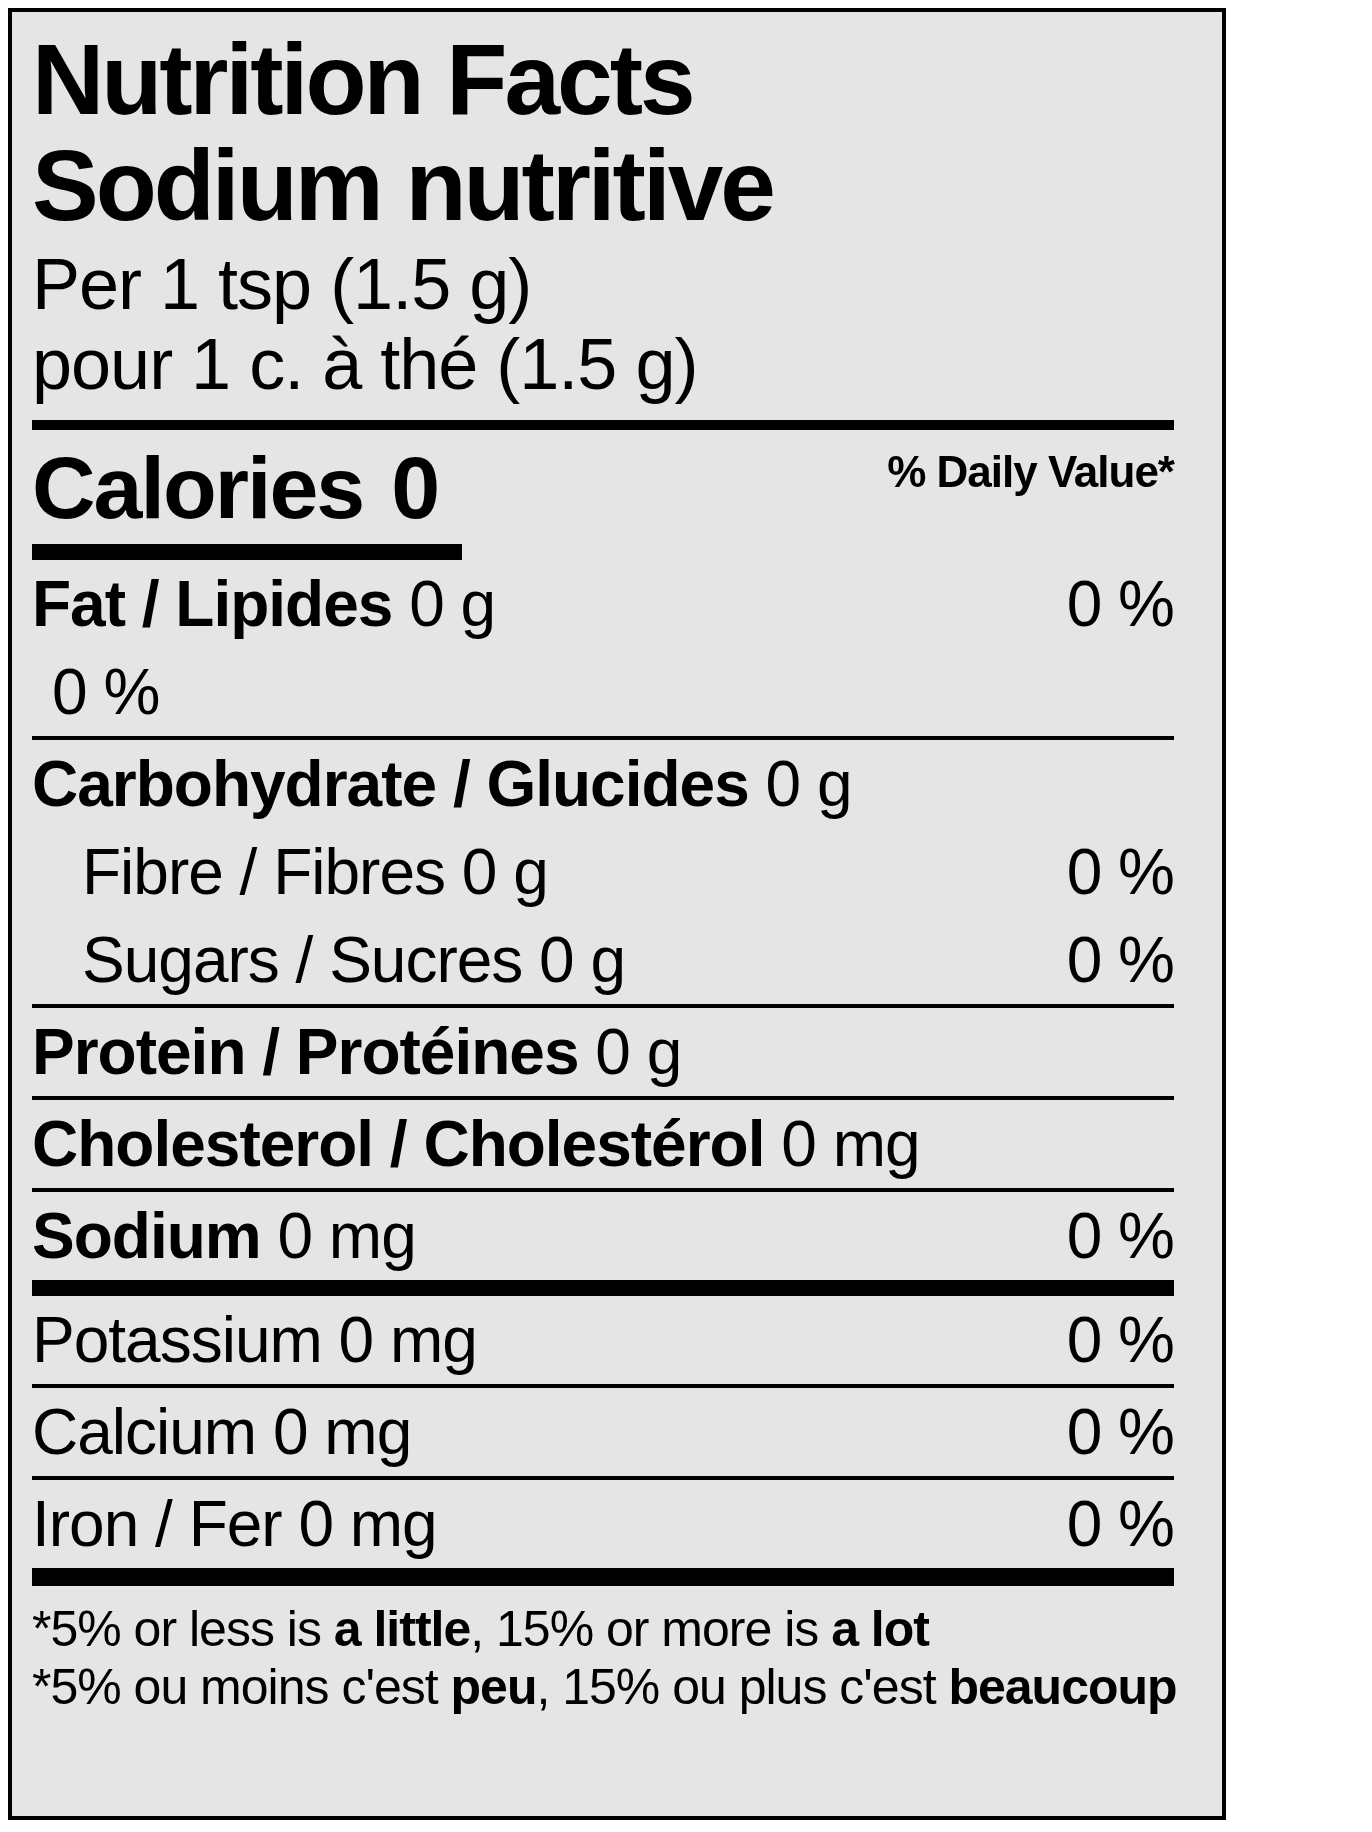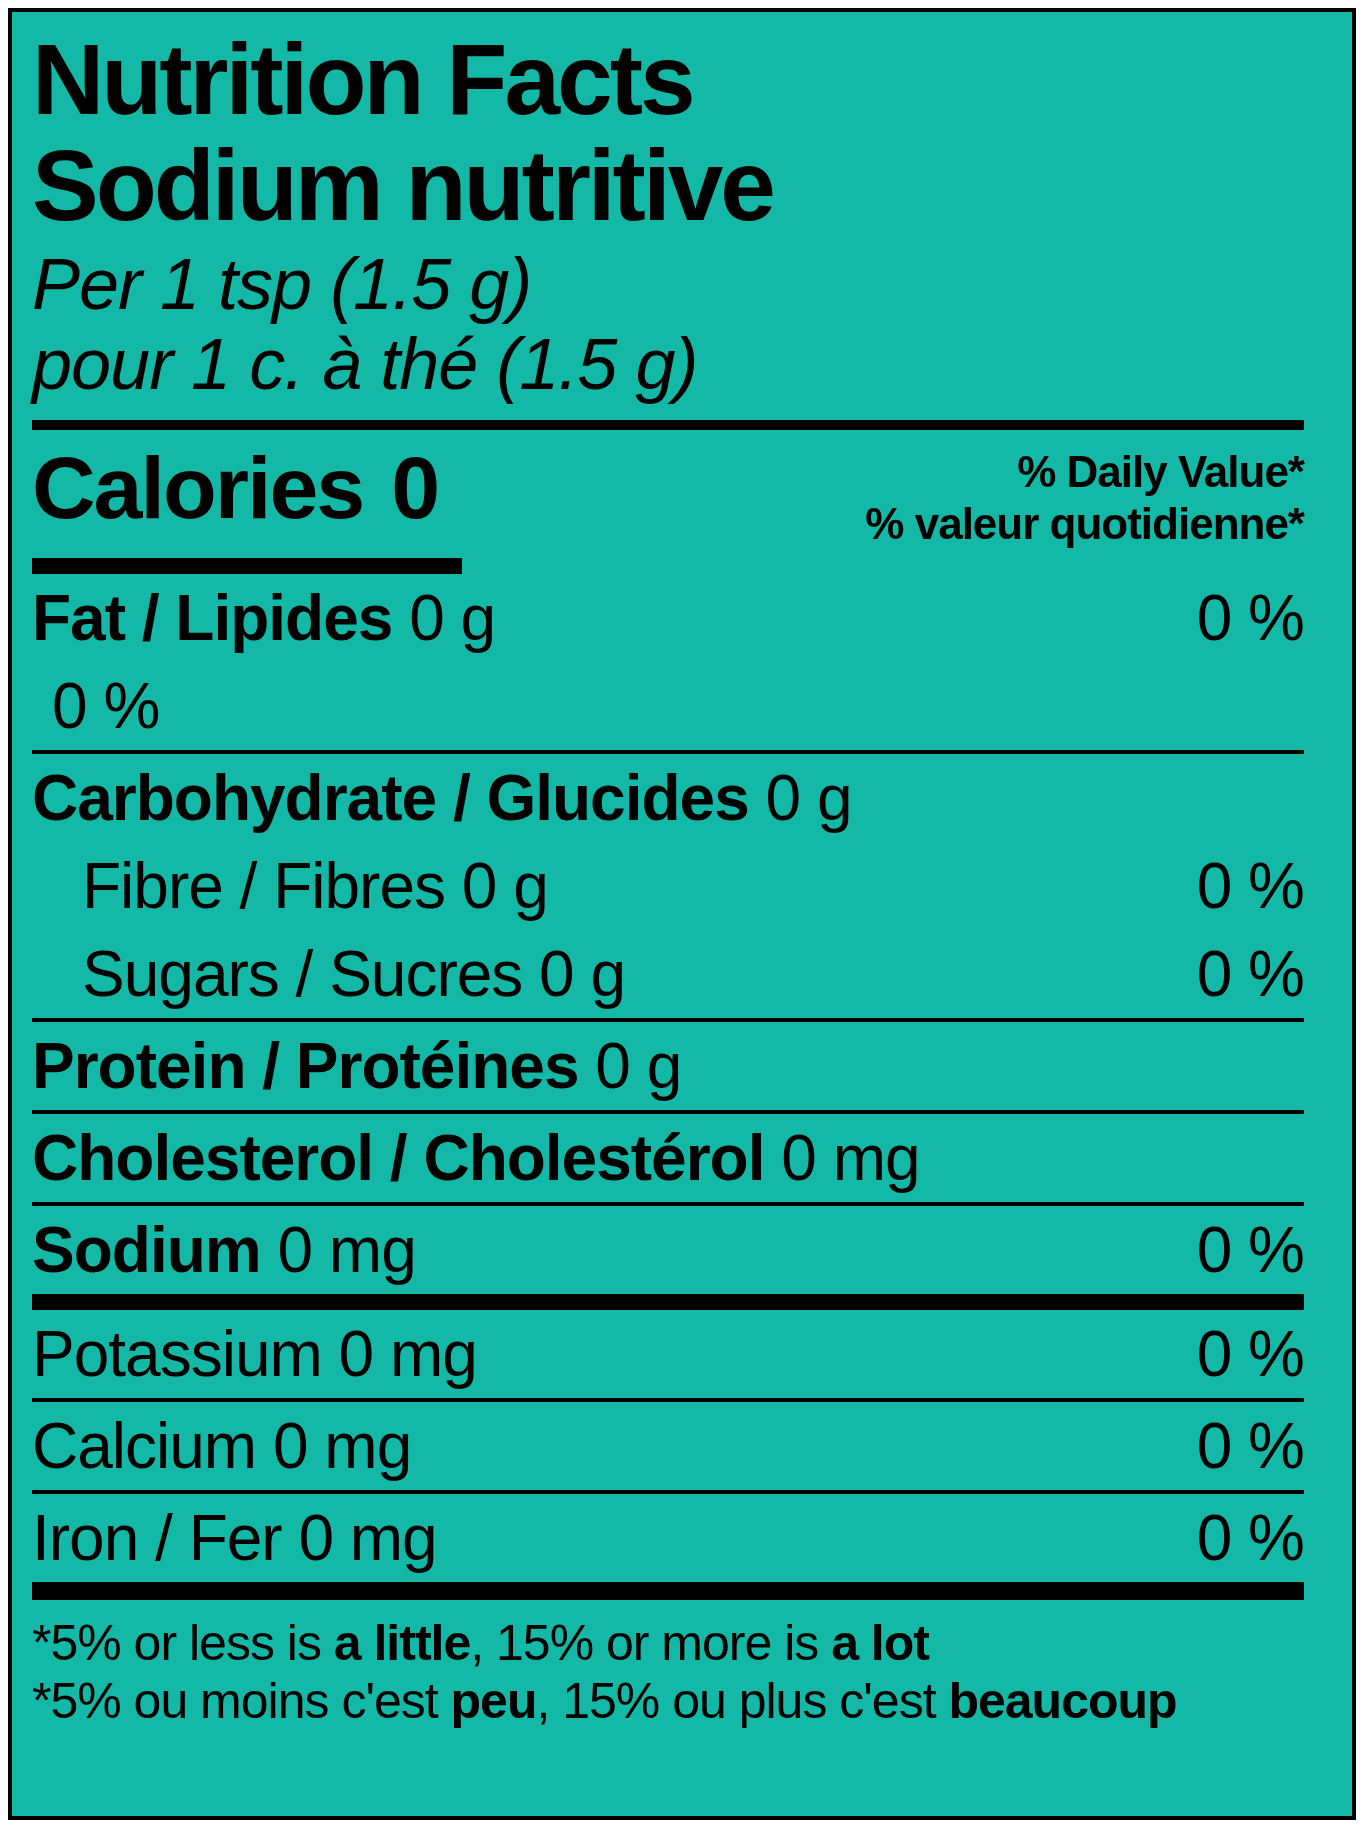--- a/index.html
+++ b/index.html
@@ -1,22 +1,22 @@
 <!DOCTYPE html>
 <html><head>
 <meta charset="utf-8">
 <style>
   html,body { margin:0; padding:0; background:#ffffff; }
   body { width:1372px; height:1832px; position:relative;
          font-family:"Liberation Sans", sans-serif; color:#000; }
-  .nft { position:absolute; left:8px; top:8px; width:1348px; height:1812px;
-         box-sizing:border-box; border:4px solid #000; background:#14b8a6;
+  .nft { position:absolute; left:8px; top:8px; width:1218px; height:1812px;
+         box-sizing:border-box; border:4px solid #000; background:#e5e5e5;
          padding:14px 48px 0 20px; overflow:hidden; }
   .title { font-size:100px; font-weight:bold; line-height:106px; letter-spacing:-3px; white-space:nowrap; }
-  .serving { font-size:72px; line-height:80px; letter-spacing:-1px; white-space:nowrap;font-style:italic; }
+  .serving { font-size:72px; line-height:80px; letter-spacing:-1px; white-space:nowrap; }
   .serving.first { margin-top:6px; }
   .rule-med { height:10px; background:#000; margin-top:16px; }
   .cal-section { display:flex; justify-content:space-between; align-items:flex-start; margin-top:10px; }
   .cal-left { font-size:88px; font-weight:bold; line-height:96px; letter-spacing:-2px; }
   .cal-left .val { margin-left:28px; }
   .dv-head { text-align:right; font-size:44px; font-weight:bold; line-height:52px; margin-top:6px; letter-spacing:-1px; }
   .cal-bar { width:430px; height:16px; background:#000; margin-top:8px; }
   .rows { }
   .row { display:flex; justify-content:space-between; align-items:center;
          padding:9px 0; font-size:64px; line-height:70px; letter-spacing:-1px; }
@@ -40,21 +40,20 @@
   <div class="serving first">Per 1 tsp (1.5 g)</div>
   <div class="serving">pour 1 c. à thé (1.5 g)</div>
   <div class="rule-med"></div>
 
   <div class="cal-section">
     <div class="cal-left">
       <span>Calories</span><span class="val">0</span>
     </div>
     <div class="dv-head">
       <div>% Daily Value*</div>
-      <div>% valeur quotidienne*</div>
     </div>
   </div>
   <div class="cal-bar"></div>
 
   <div class="rows">
       <div class="row sep-none">
         <div class="names">
           <div class="line"><span class="b">Fat / Lipides</span> 0 g</div>
         </div>
         <div class="dv">0 %</div>

